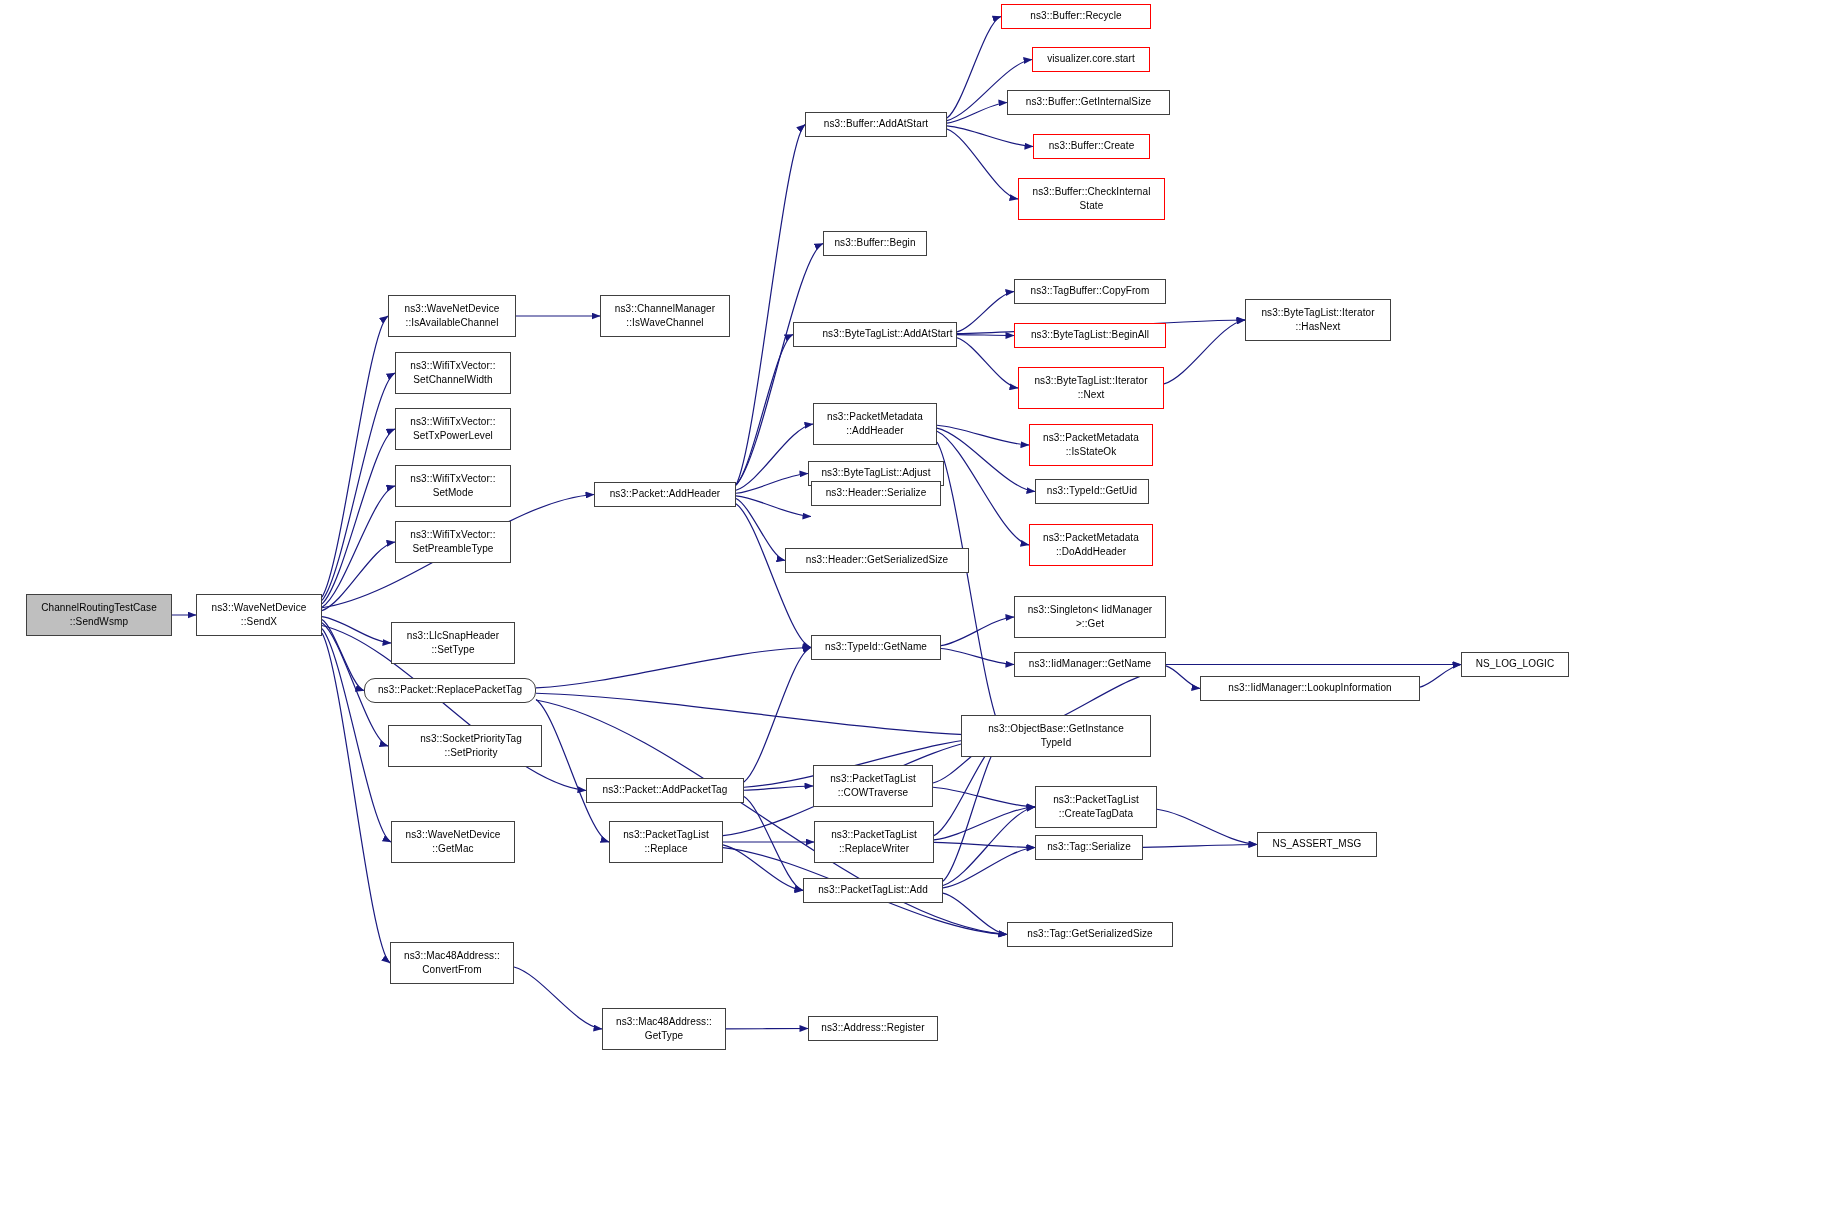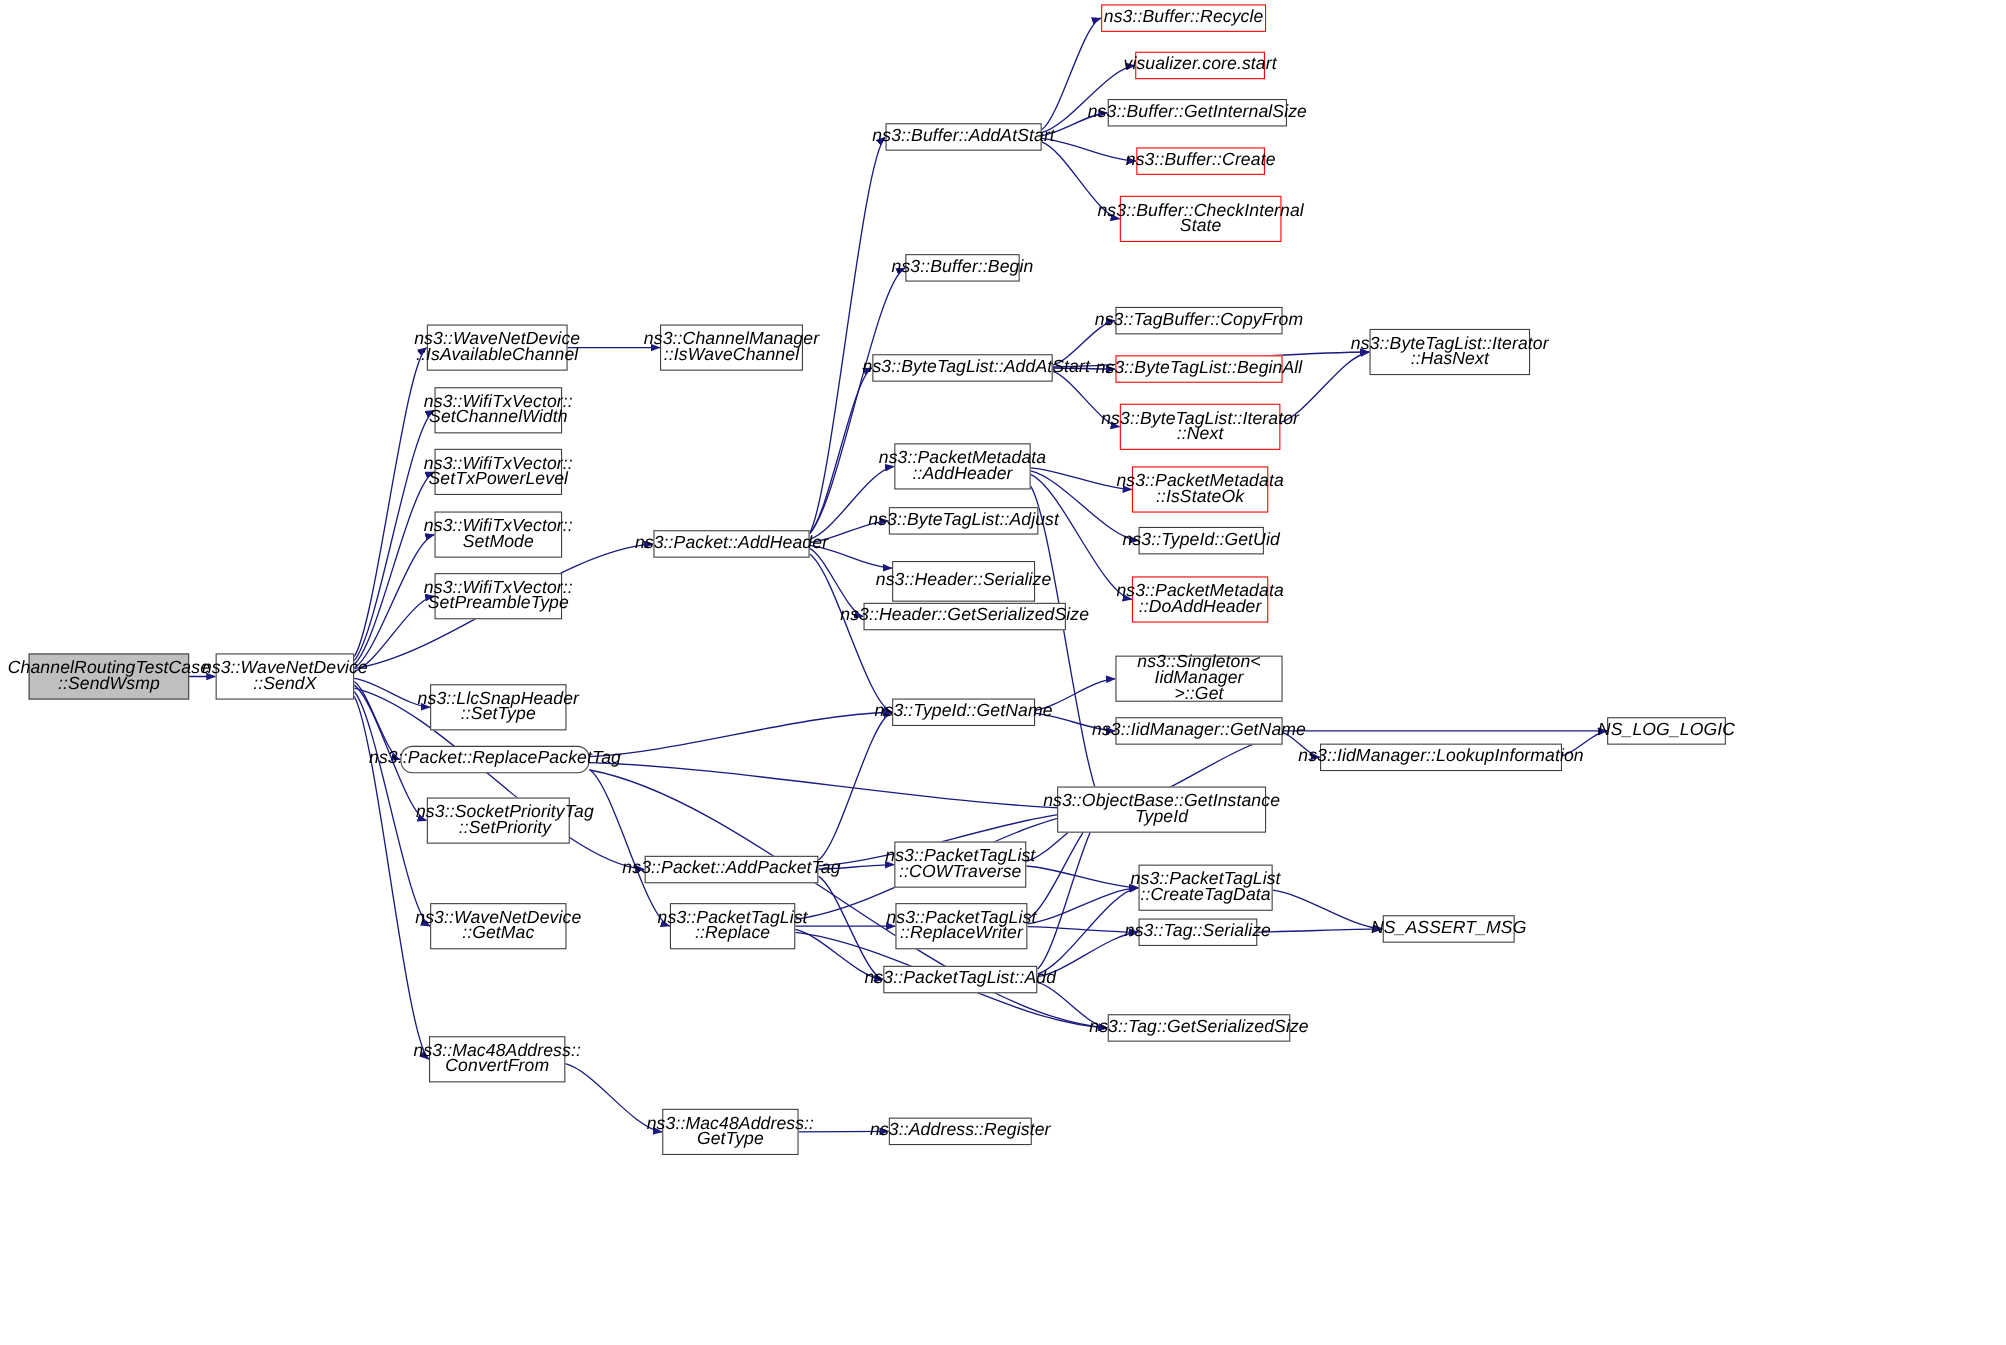--- a/index.html
+++ b/index.html
@@ -22,27 +22,26 @@
   .node{
     position:absolute;
     box-sizing:border-box;
     display:flex;
     align-items:center;
     justify-content:center;
     text-align:center;
     background:#ffffff;
     border:1px solid #404040;
     color:#000000;
-    font-size:16px;
+    font-size:10px;
     line-height:14.5px;
     letter-spacing:0.1px;
     white-space:pre-line;
     padding:0 3px;
     z-index:2;
-    font-style:italic;
   }
   .node.red{ border:1px solid #ff0000; }
   .node.root{ background:#bfbfbf; border:1px solid #404040;margin-left:18px; }
 </style>
 </head>
 <body>
 
 <div id="canvas">
   <svg id="edges" xmlns="http://www.w3.org/2000/svg">
     <defs>
@@ -133,21 +132,21 @@
 SetChannelWidth</div>
       <div class="node" style="left: 395px; top: 408px; width: 116px; height: 42px;">ns3::WifiTxVector::
 SetTxPowerLevel</div>
       <div class="node" style="left: 395px; top: 465px; width: 116px; height: 42px;">ns3::WifiTxVector::
 SetMode</div>
       <div class="node" style="left: 395px; top: 521px; width: 116px; height: 42px;">ns3::WifiTxVector::
 SetPreambleType</div>
       <div class="node" style="left: 391px; top: 622px; width: 124px; height: 42px;">ns3::LlcSnapHeader
 ::SetType</div>
       <div class="node" style="left: 364px; top: 678px; width: 172px; height: 25px; border-radius: 11px;">ns3::Packet::ReplacePacketTag</div>
-      <div class="node" style="left: 388px; top: 725px; width: 130px; height: 42px; padding-left: 15px;">ns3::SocketPriorityTag
+      <div class="node" style="left: 388px; top: 725px; width: 154px; height: 42px; padding-left: 15px;">ns3::SocketPriorityTag
 ::SetPriority</div>
       <div class="node" style="left: 391px; top: 821px; width: 124px; height: 42px;">ns3::WaveNetDevice
 ::GetMac</div>
       <div class="node" style="left: 390px; top: 942px; width: 124px; height: 42px;">ns3::Mac48Address::
 ConvertFrom</div>
       <div class="node" style="left: 602px; top: 1008px; width: 124px; height: 42px;">ns3::Mac48Address::
 GetType</div>
       <div class="node" style="left: 808px; top: 1016px; width: 130px; height: 25px;">ns3::Address::Register</div>
       <div class="node" style="left: 594px; top: 482px; width: 142px; height: 25px;">ns3::Packet::AddHeader</div>
       <div class="node" style="left: 805px; top: 112px; width: 142px; height: 25px;">ns3::Buffer::AddAtStart</div>
@@ -166,21 +165,21 @@
       <div class="node" style="left: 1245px; top: 299px; width: 146px; height: 42px;">ns3::ByteTagList::Iterator
 ::HasNext</div>
       <div class="node" style="left: 813px; top: 403px; width: 124px; height: 42px;">ns3::PacketMetadata
 ::AddHeader</div>
       <div class="node red" style="left: 1029px; top: 424px; width: 124px; height: 42px;">ns3::PacketMetadata
 ::IsStateOk</div>
       <div class="node" style="left: 1035px; top: 479px; width: 114px; height: 25px;">ns3::TypeId::GetUid</div>
       <div class="node red" style="left: 1029px; top: 524px; width: 124px; height: 42px;">ns3::PacketMetadata
 ::DoAddHeader</div>
       <div class="node" style="left: 808px; top: 461px; width: 136px; height: 25px;">ns3::ByteTagList::Adjust</div>
-      <div class="node" style="left: 811px; top: 510px; width: 130px; height: 37px;">ns3::Header::Serialize</div>
+      <div class="node" style="left: 811px; top: 481px; width: 130px; height: 25px;">ns3::Header::Serialize</div>
       <div class="node" style="left: 785px; top: 548px; width: 184px; height: 25px;">ns3::Header::GetSerializedSize</div>
       <div class="node" style="left: 811px; top: 635px; width: 130px; height: 25px;">ns3::TypeId::GetName</div>
       <div class="node" style="left: 1014px; top: 596px; width: 152px; height: 42px;">ns3::Singleton&lt; IidManager
 &gt;::Get</div>
       <div class="node" style="left: 1014px; top: 652px; width: 152px; height: 25px;">ns3::IidManager::GetName</div>
       <div class="node" style="left: 1200px; top: 676px; width: 220px; height: 25px;">ns3::IidManager::LookupInformation</div>
       <div class="node" style="left: 1461px; top: 652px; width: 108px; height: 25px;">NS_LOG_LOGIC</div>
       <div class="node" style="left: 961px; top: 715px; width: 190px; height: 42px;">ns3::ObjectBase::GetInstance
 TypeId</div>
       <div class="node" style="left: 586px; top: 778px; width: 158px; height: 25px;">ns3::Packet::AddPacketTag</div>

